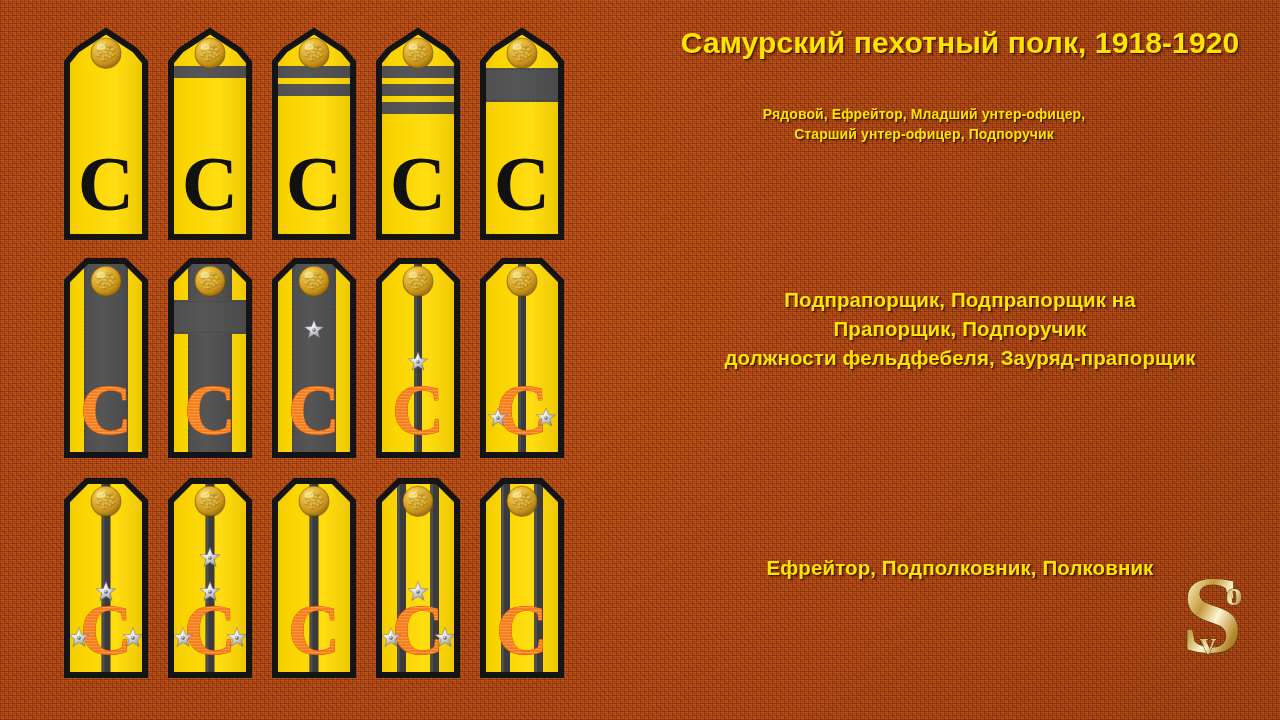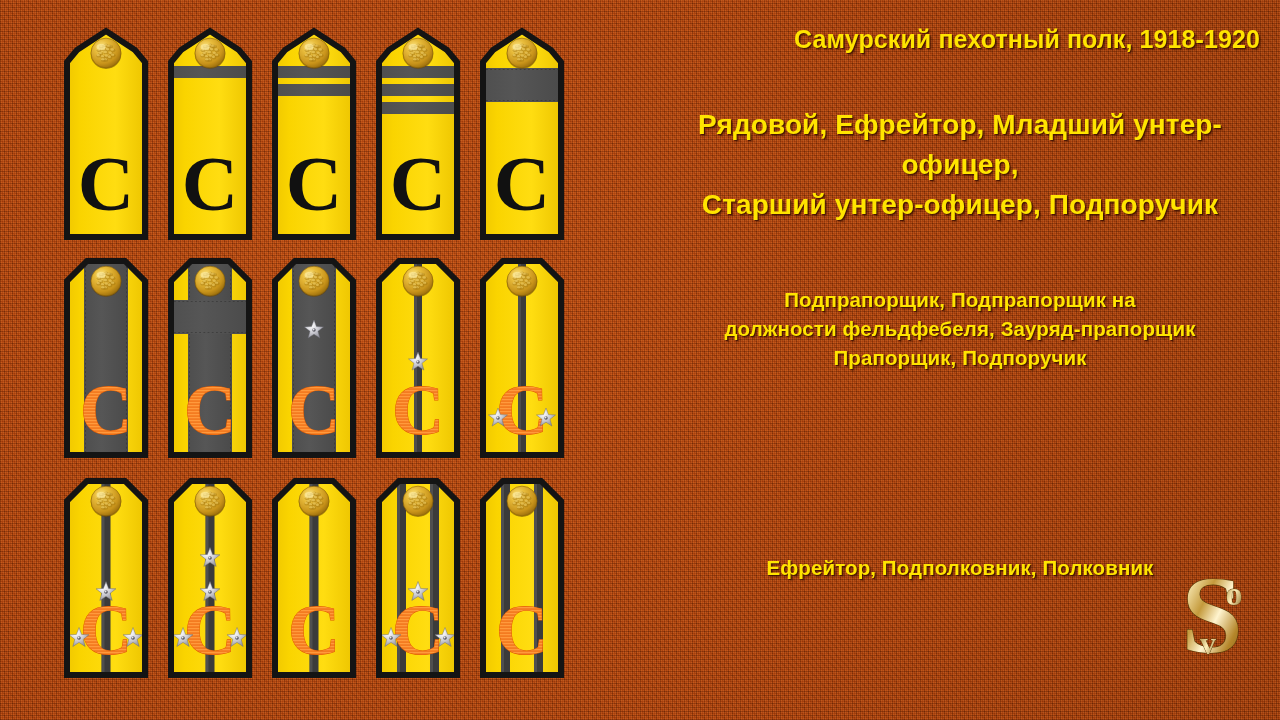--- a/index.html
+++ b/index.html
@@ -33,24 +33,23 @@
     font-weight:bold;
     text-align:center;
     letter-spacing:0.1px;
     text-shadow:
        1px 1px 0 rgba(60,15,0,0.75),
        2px 2px 2px rgba(40,10,0,0.45);
     line-height:1.42;
   }
   #title{
     left:660px;top:22px;width:600px;
-    font-size:25px;
-    text-align:right;
+    font-size:30px;
   }
-  #cap1{left:660px;top:105px;width:600px;font-size:28px;text-align:center;}
+  #cap1{left:624px;top:105px;width:600px;font-size:14px;text-align:center;}
   #cap2{left:660px;top:285px;width:600px;font-size:20.5px;text-align:center;}
   #cap3{left:660px;top:553px;width:600px;font-size:20.5px;}
 
   
   #logo{
     position:absolute;left:1158px;top:550px;width:112px;height:120px;
   }
 </style>
 </head>
 <body>
@@ -1726,22 +1725,22 @@
       </div>
     </div>
 
   <div id="title" class="txt">Самурский пехотный полк, 1918-1920</div>
   <div id="cap1" class="txt">
       <div>Рядовой, Ефрейтор, Младший унтер-офицер,</div>
       <div>Старший унтер-офицер, Подпоручик</div>
     </div>
   <div id="cap2" class="txt">
       <div>Подпрапорщик, Подпрапорщик на</div>
+      <div>Прапорщик, Подпоручик</div>
       <div>должности фельдфебеля, Зауряд-прапорщик</div>
-      <div>Прапорщик, Подпоручик</div>
     </div>
   <div id="cap3" class="txt">
       <div>Ефрейтор, Подполковник, Полковник</div>
     </div>
 
   <div id="logo">
   <svg width="112" height="120" viewBox="0 0 112 120">
     <defs>
       <linearGradient id="goldS" x1="0" y1="0" x2="1" y2="1">
         <stop offset="0" stop-color="#6b4a10"></stop>

